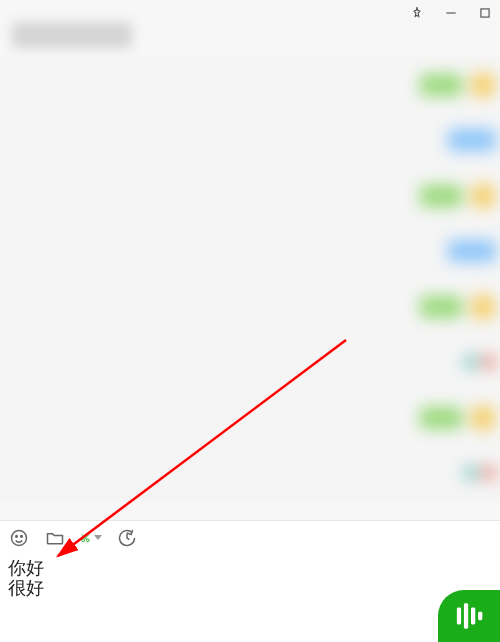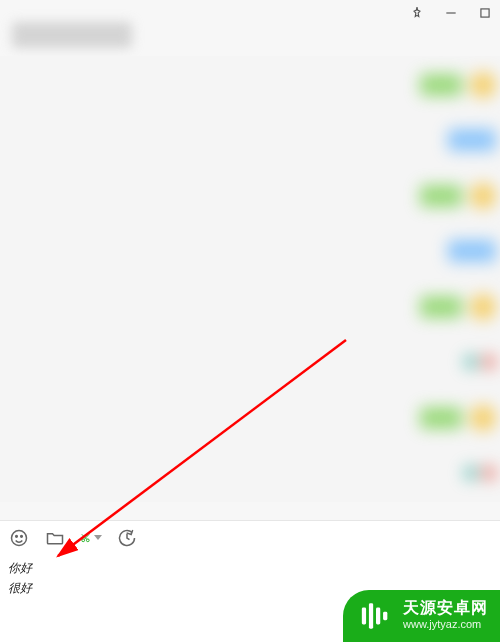--- a/index.html
+++ b/index.html
@@ -21,21 +21,21 @@
   .c-teal   { width: 14px; height: 14px; background: #2aa89b; border-radius: 3px; }
 
   .annot { position: absolute; top: 0; left: 0; }
 
   .input-bar { position: absolute; left: 0; right: 0; bottom: 88px; height: 34px; border-top: 1px solid #e6e6e6; background: #fff; display: flex; align-items: center; gap: 14px; padding: 0 8px; }
   .ib-icon { width: 22px; height: 22px; color: #666; cursor: pointer; display: inline-flex; align-items: center; justify-content: center; }
   .ib-icon svg { width: 20px; height: 20px; }
   .ib-scissor { color: #1aad19; position: relative; display: inline-flex; align-items: center; }
   .ib-scissor .caret { width: 0; height: 0; border-left: 4px solid transparent; border-right: 4px solid transparent; border-top: 5px solid #999; margin-left: 3px; }
 
-  .input-box { position: absolute; left: 0; right: 0; bottom: 0; height: 88px; background: #fff; padding: 4px 8px 32px 8px; font-size: 12px; color: #222; line-height: 20px; white-space: pre; font-style: italic; }
+  .input-box { position: absolute; left: 0; right: 0; bottom: 0; height: 88px; background: #fff; padding: 4px 8px 32px 8px; font-size: 18px; color: #222; line-height: 20px; white-space: pre; }
 
   .watermark { position: absolute; right: 0; bottom: 0; height: 52px; display: flex; align-items: center; background: #1aad19; border-top-left-radius: 26px; padding: 0 12px 0 16px; gap: 10px; color: #fff; }
   .wm-icon { display: inline-flex; align-items: center; }
   .wm-text { display: flex; flex-direction: column; line-height: 16px; }
   .wm-cn { font-size: 16px; font-weight: 700; letter-spacing: 1px; }
   .wm-en { font-size: 11px; opacity: .9; }
 </style>
 </head>
 <body>
 
@@ -142,19 +142,15 @@
 
   <div class="watermark">
     <span class="wm-icon">
       <svg width="34" height="34" viewBox="0 0 24 24" fill="#fff">
         <rect x="2" y="6" width="3" height="12" rx="1"></rect>
         <rect x="7" y="3" width="3" height="18" rx="1"></rect>
         <rect x="12" y="6" width="3" height="12" rx="1"></rect>
         <rect x="17" y="9" width="3" height="6" rx="1"></rect>
       </svg>
     </span>
-    <span class="wm-text">
-      <span class="wm-cn">天源安卓网</span>
-      <span class="wm-en">www.jytyaz.com</span>
-    </span>
   </div>
 
 </div>
 
 </body></html>

